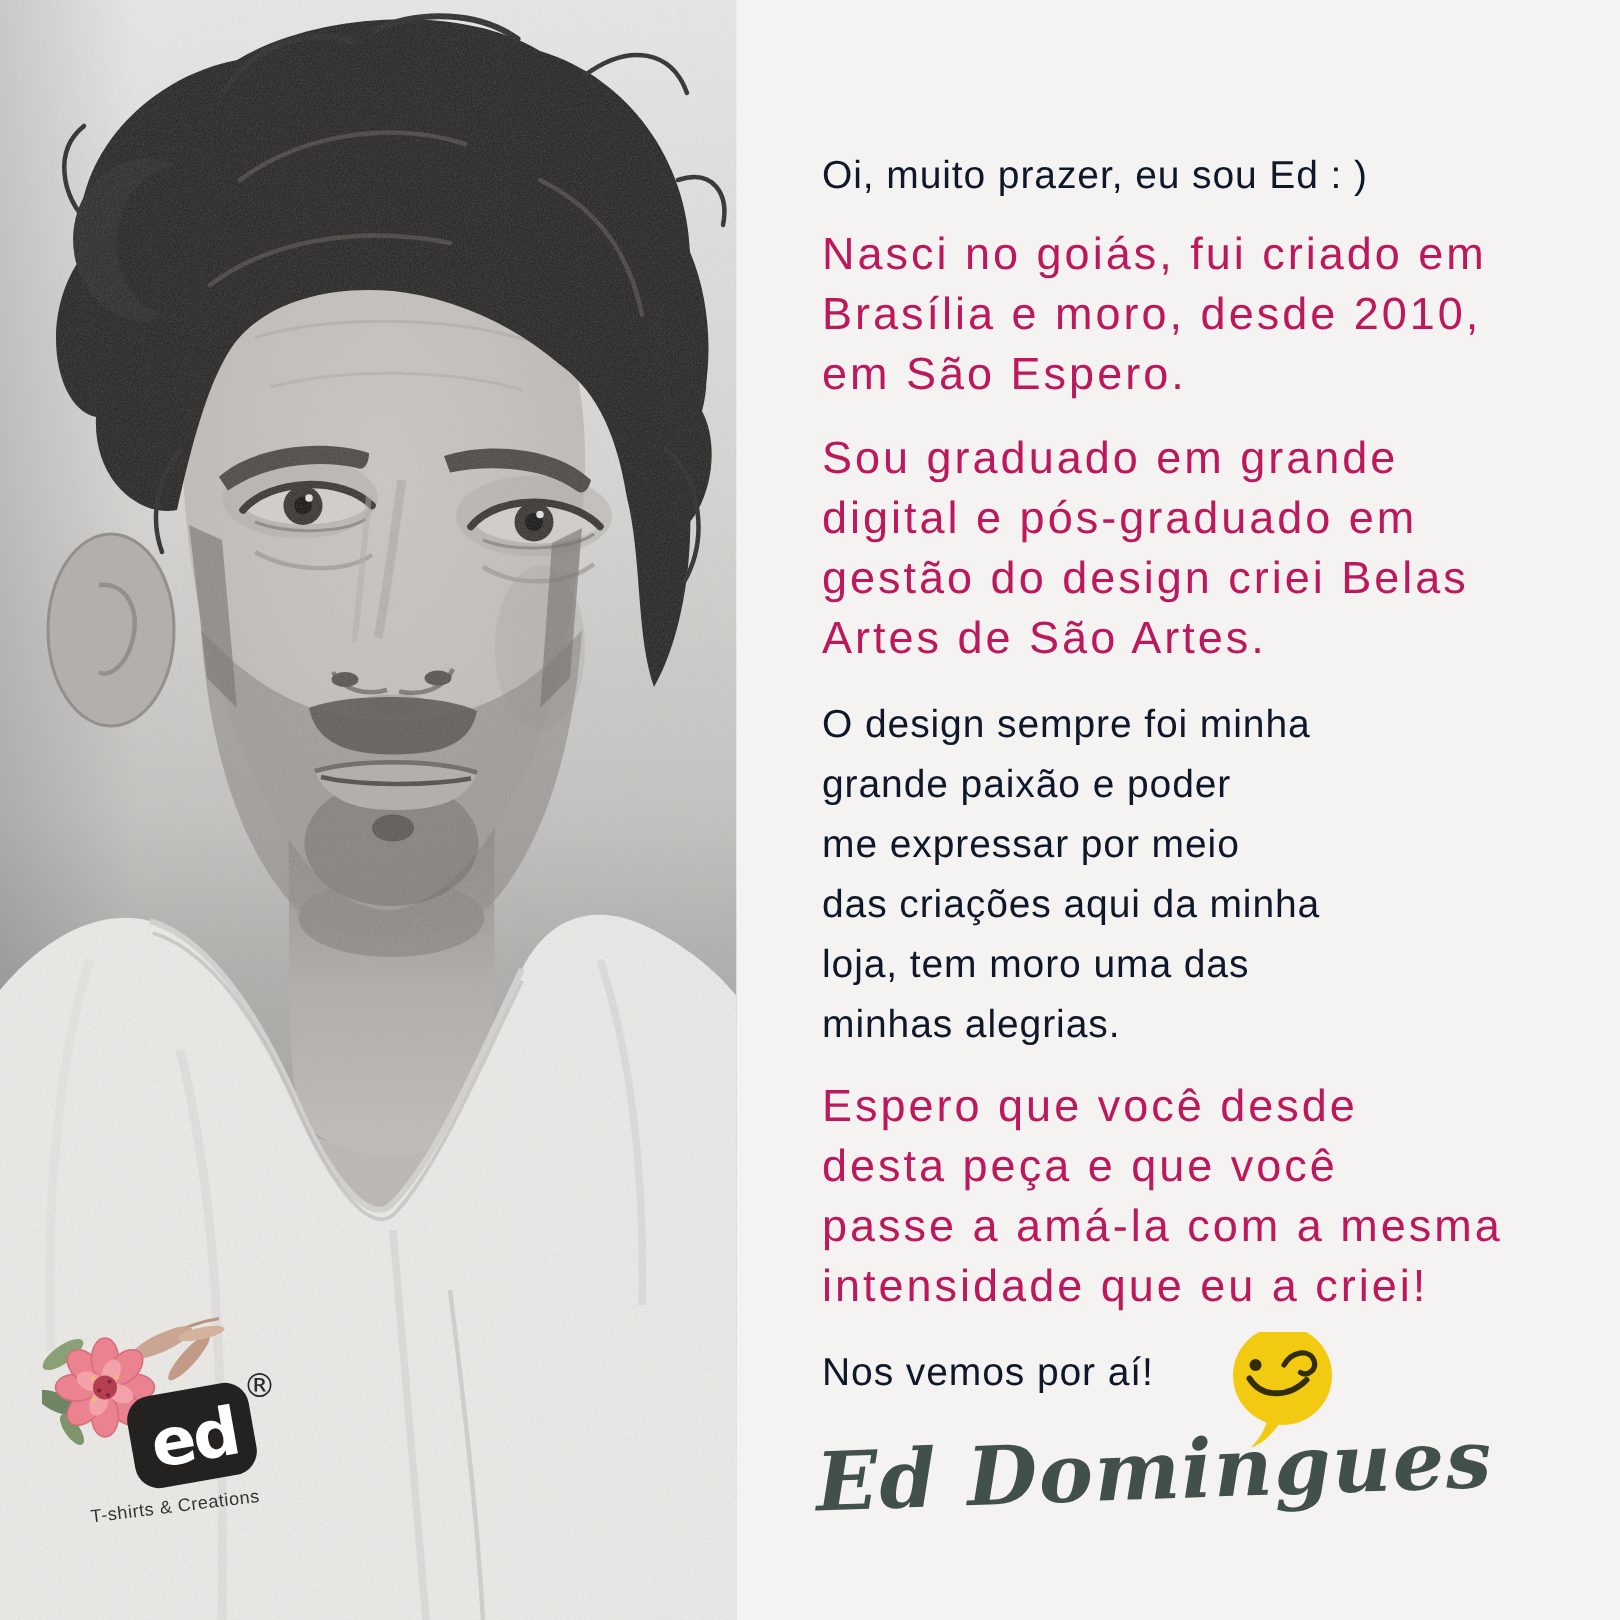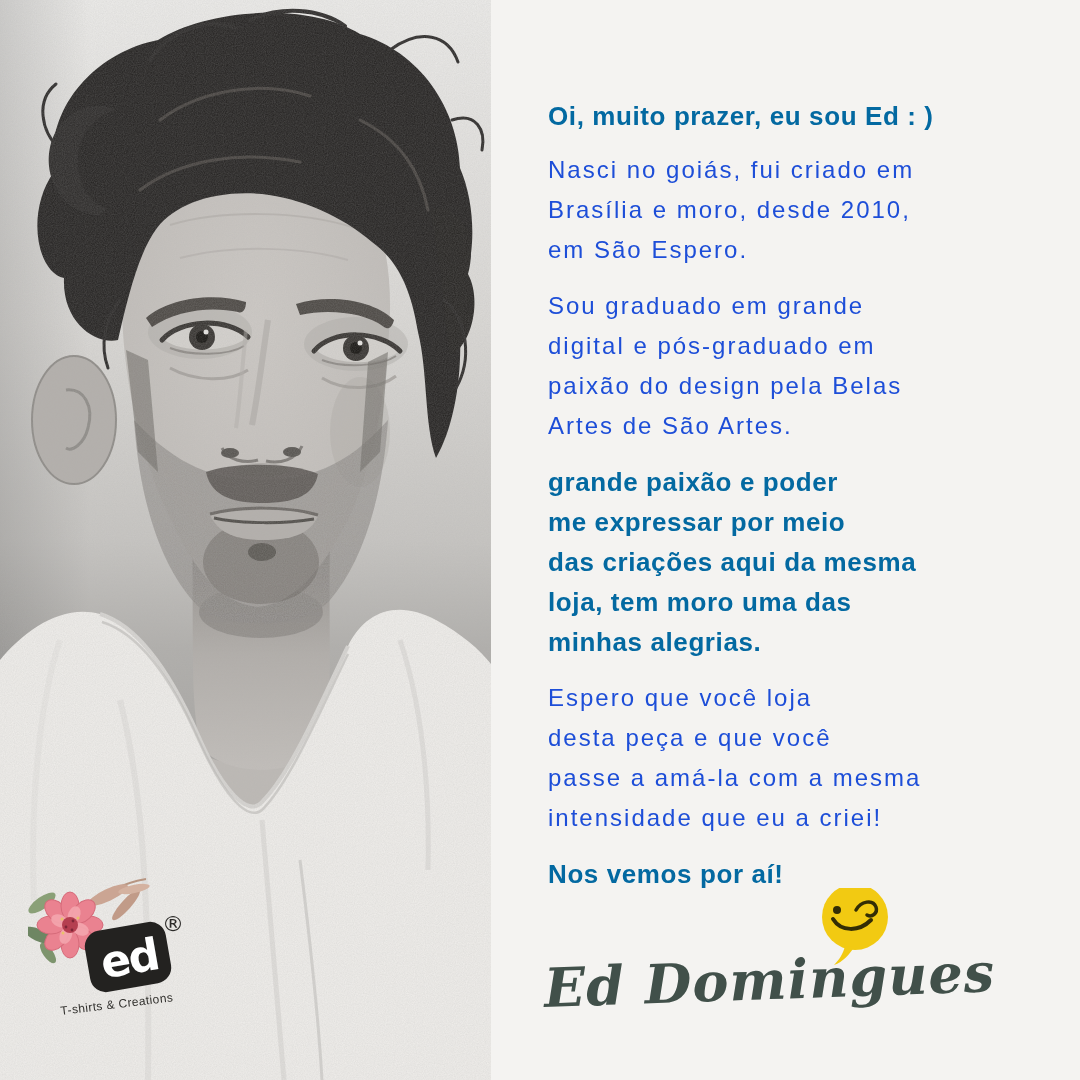--- a/index.html
+++ b/index.html
@@ -9,24 +9,24 @@
     font-family:"Liberation Sans",sans-serif;
   }
   .canvas{position:relative;width:1080px;height:1080px;background:#f4f3f1;}
   .photo-wrap{position:absolute;left:0;top:0;width:491px;height:1080px;}
   .logo-wrap{position:absolute;left:28px;top:873px;width:180px;height:155px;}
   .emoji-wrap{position:absolute;left:815px;top:888px;width:80px;height:80px;}
 
   .bio{position:absolute;left:548px;top:96px;width:520px;}
   .line{
     height:40px;line-height:40px;white-space:nowrap;
-    font-size:24px;letter-spacing:2px;color:#1d4ed8;
+    font-size:30px;letter-spacing:2px;color:#be185d;
   }
   .line.b{
-    font-weight:bold;font-size:26px;letter-spacing:0.6px;color:#0369a1;
+    font-weight:normal;font-size:26px;letter-spacing:0.6px;color:#0f172a;
   }
   .headline{margin:0 0 14px 0;}
   .para{margin:0 0 16px 0;}
 
   .sig{
     position:absolute;left:544px;top:956px;
     font-family:"DejaVu Serif",serif;font-style:italic;font-weight:bold;
     font-size:54px;letter-spacing:1px;color:#41504a;
     transform:rotate(-2deg);transform-origin:left center;
     white-space:nowrap;
@@ -256,34 +256,35 @@
 
     <div class="para">
       <div class="line">Nasci no goiás, fui criado em</div>
       <div class="line">Brasília e moro, desde 2010,</div>
       <div class="line">em São Espero.</div>
     </div>
 
     <div class="para">
       <div class="line">Sou graduado em grande</div>
       <div class="line">digital e pós-graduado em</div>
-      <div class="line">paixão do design pela Belas</div>
+      <div class="line">gestão do design criei Belas</div>
       <div class="line">Artes de São Artes.</div>
     </div>
 
     <div class="para">
+      <div class="line b">O design sempre foi minha</div>
       <div class="line b">grande paixão e poder</div>
       <div class="line b">me expressar por meio</div>
-      <div class="line b">das criações aqui da mesma</div>
+      <div class="line b">das criações aqui da minha</div>
       <div class="line b">loja, tem moro uma das</div>
       <div class="line b">minhas alegrias.</div>
     </div>
 
     <div class="para">
-      <div class="line">Espero que você loja</div>
+      <div class="line">Espero que você desde</div>
       <div class="line">desta peça e que você</div>
       <div class="line">passe a amá-la com a mesma</div>
       <div class="line">intensidade que eu a criei!</div>
     </div>
 
     <div class="para">
       <div class="line b">Nos vemos por aí!</div>
     </div>
   </div>
 

